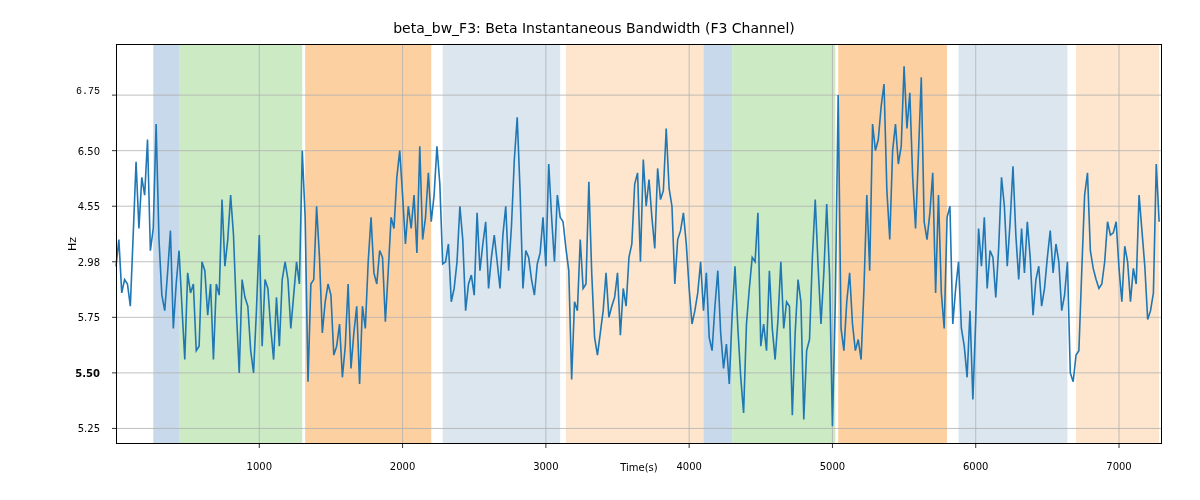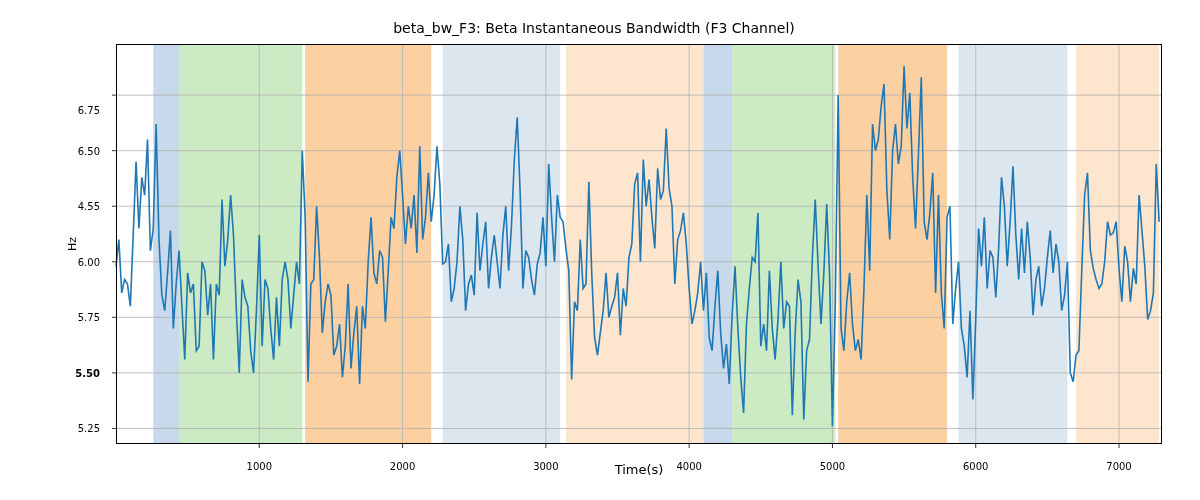--- a/index.html
+++ b/index.html
@@ -39,21 +39,21 @@
     left: 0; top: 0; right: 0; bottom: 0;
     border: 1px solid #000;
     pointer-events: none;
   }
   .xlabel {
     position: absolute;
     left: 116px;
     width: 1046px;
     top: 462px;
     text-align: center;
-    font-size: 13px;
+    font-size: 10px;
   }
   .ylabel {
     position: absolute;
     left: 72px;
     top: 44px;
     height: 400px;
     width: 16px;
   }
   .ylabel > span {
     position: absolute;
@@ -172,21 +172,21 @@
       <div class="tick-label x" style="left: 545.863px;">3000</div>
       <div class="tick-label x" style="left: 689.151px;">4000</div>
       <div class="tick-label x" style="left: 832.438px;">5000</div>
       <div class="tick-label x" style="left: 975.726px;">6000</div>
       <div class="tick-label x" style="left: 1119.01px; text-align: center;">7000</div>
     </div>
   <div id="ytick-container">
       <div class="tick-label y" style="top: 428.444px;">5.25</div>
       <div class="tick-label y" style="top: 372.889px; font-weight: bold;">5.50</div>
       <div class="tick-label y" style="top: 317.333px;">5.75</div>
-      <div class="tick-label y" style="top: 261.778px;">6.00</div>
+      <div class="tick-label y" style="top: 261.778px;">2.98</div>
       <div class="tick-label y" style="top: 206.222px;">4.55</div>
       <div class="tick-label y" style="top: 150.667px;">6.50</div>
-      <div class="tick-label y" style="top: 110px;">6.75</div>
+      <div class="tick-label y" style="top: 91px; font-family: Liberation Mono, monospace;">6.75</div>
     </div>
 
   <div class="xlabel">Time(s)</div>
 
 </div>
 
 </body></html>

